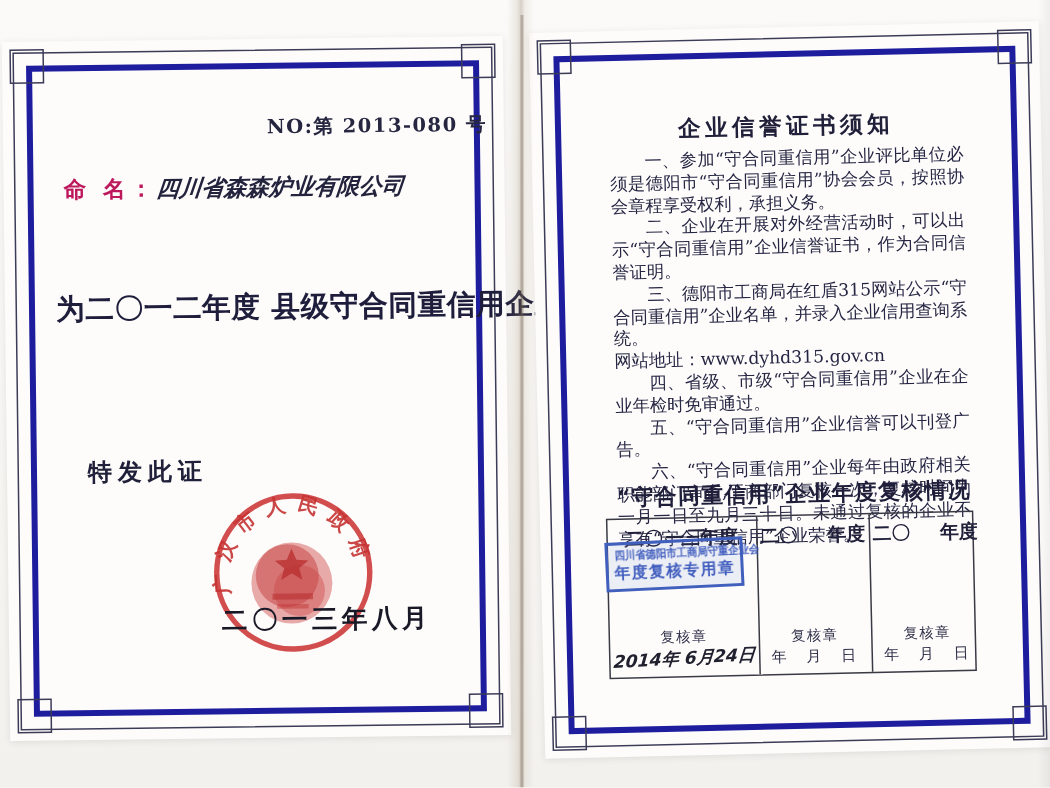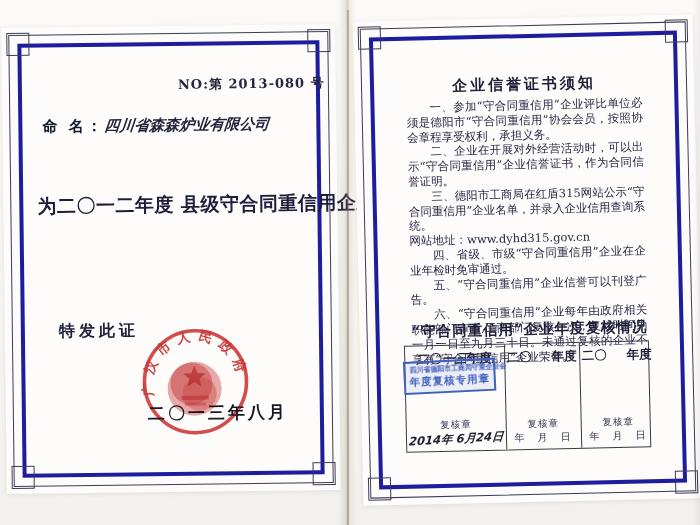--- a/index.html
+++ b/index.html
@@ -21,29 +21,29 @@
   .frame-inner { position:absolute; inset:16px; border:4px solid #1d1d9e; }
   .corner { position:absolute; width:23px; height:23px; border:1.5px solid #3c3c58; background:transparent; }
   .corner.tl { top:5px; left:5px; }
   .corner.tr { top:5px; right:5px; }
   .corner.bl { bottom:5px; left:5px; }
   .corner.br { bottom:5px; right:5px; }
 
   
   .serial { position:absolute; top:50px; left:176px; font-size:13px; font-weight:bold; letter-spacing:1px; color:#262640; }
   .name-line { position:absolute; top:90px; left:40px; width:270px; font-size:15px; white-space:nowrap; }
-  .name-label { font-weight:bold; letter-spacing:3px; color:#0f172a; }
+  .name-label { font-weight:bold; letter-spacing:3px; color:#be185d; }
   .handwriting {
     font-family:"DejaVu Sans","Liberation Sans",sans-serif;
     font-style:italic; font-weight:bold; color:#23233d;
     transform:skewX(-6deg); display:inline-block;
   }
   .award-line { position:absolute; top:166px; left:34px; width:276px;
     font-size:19px; font-weight:bold; color:#1e1e3c; letter-spacing:0.5px; white-space:nowrap; }
-  .issue-line { position:absolute; top:294px; left:54px; font-size:16px; font-weight:bold; letter-spacing:4px; color:#20203a; }
+  .issue-line { position:absolute; top:278px; left:54px; font-size:16px; font-weight:bold; letter-spacing:4px; color:#20203a; }
   .gov-seal { position:absolute; top:300px; left:134px; width:112px; height:112px; }
   .left-date { position:absolute; top:376px; left:142px; font-size:17px; font-weight:bold; letter-spacing:3px; color:#181826; z-index:3; }
 
   
   .notice-title { position:absolute; top:57px; left:0; width:100%; text-align:center;
     font-size:15px; font-weight:bold; letter-spacing:3px; color:#20203a; }
   .notice-body { position:absolute; top:80px; left:52px; width:236px;
     font-size:11.5px; line-height:14.8px; text-align:justify; color:#262644; font-weight:500; }
   .notice-body p.indent { text-indent:2em; }
   .review-title { position:absolute; top:302px; left:0; width:100%; text-align:center;

